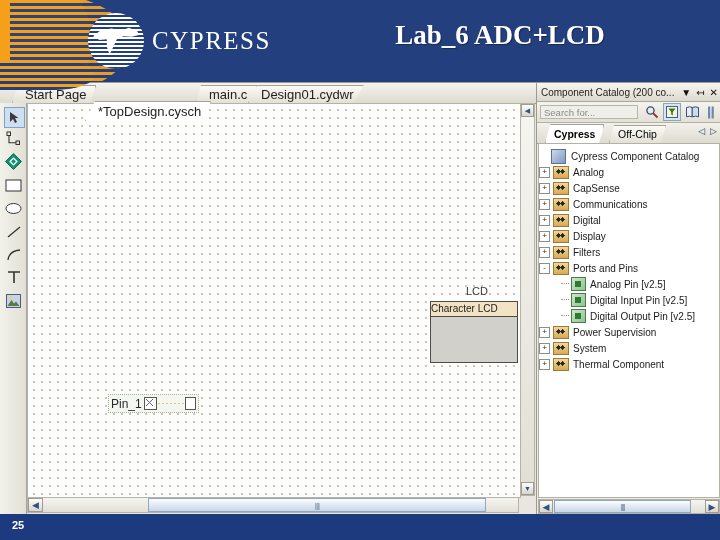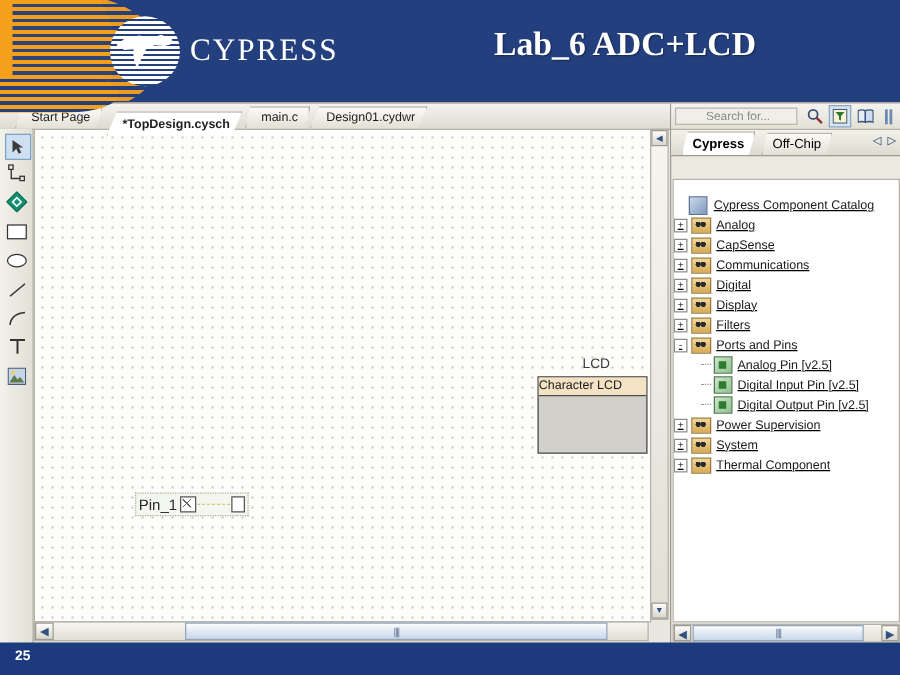--- a/index.html
+++ b/index.html
@@ -118,35 +118,35 @@
     left: 0; top: 0;
     width: 536px; height: 20px;
     background: linear-gradient(to bottom, #f4f3ee, #dedbd0);
     border-bottom: 1px solid #9a9a92;
   }
   .tab {
     position: absolute;
     top: 2px; height: 17px;
     line-height: 17px;
     padding: 0 9px 0 12px;
-    font-size: 10px;
+    font-size: 13px;
     color: #222;
     background: linear-gradient(to bottom, #fbfaf6, #e3e0d5);
     border: 1px solid #a6a49a;
     border-bottom: none;
     border-radius: 0;
     clip-path: polygon(8% 0, 100% 0, 92% 100%, 0% 100%);
     white-space: nowrap;
     text-align: center;
   }
   .tab.active {
     background: #ffffff;
-    font-weight: bold;
+    font-weight: normal;
     z-index: 4;
-    top: 6px;
+    top: 18px;
     height: 19px;
     line-height: 19px;
   }
 
   
   .vtoolbar {
     position: absolute;
     left: 0; top: 20px;
     width: 26px; height: 412px;
     background: linear-gradient(to right, #f2f1ea, #e2e0d6);
@@ -304,21 +304,20 @@
     font-size: 10px;
     color: #111;
   }
   .cat-search {
     position: relative;
     height: 20px;
     background: linear-gradient(to bottom, #f4f3ee, #e3e0d5);
     border-bottom: 1px solid #b4b1a7;
     display: flex;
     align-items: center;
-    text-align: center;
   }
   .search-field {
     margin: 2px 0 2px 3px;
     width: 98px; height: 14px;
     background: #efeee9;
     border: 1px solid #b9b6ac;
     font-size: 9.5px;
     color: #8a8a84;
     line-height: 14px;
     padding-left: 3px;
@@ -370,22 +369,21 @@
   }
 
   .tree {
     position: absolute;
     left: 1px; top: 60px;
     width: 182px; height: 355px;
     background: #ffffff;
     border: 1px solid #b4b1a7;
     box-sizing: border-box;
     overflow: hidden;
-    padding-top: 12px;
-    text-decoration: underline;
+    padding-top: 4px;
   }
   .trow {
     display: flex;
     align-items: center;
     height: 16px;
     font-size: 10px;
     color: #1a1a1a;
     white-space: nowrap;
   }
   .tplus {
@@ -595,20 +593,28 @@
       <div class="sb-btn" style="left:0;top:0;width:13px;height:13px;font-size:7px;">
         <span>◀</span>
       </div>
       <div class="sb-btn" style="left:0;bottom:0;width:13px;height:13px;font-size:7px;">
         <span>▼</span>
       </div>
     </div>
 
     <div class="catalog">
 
+      <div class="cat-title">
+        <span>Component Catalog (200 co...</span>
+        <span class="cat-title-icons">
+          <span>▼</span>
+          <span>↤</span>
+          <span>✕</span>
+        </span>
+      </div>
 
       <div class="cat-search">
         <div class="search-field">Search for...</div>
         <div class="search-icons">
           <div class="sicon">
             <svg width="14" height="14" viewBox="0 0 14 14">
               <circle cx="5.5" cy="5.5" r="3.6" fill="none" stroke="#35507a" stroke-width="1.4"></circle>
               <line x1="8.3" y1="8.3" x2="12.5" y2="12.5" stroke="#8a3030" stroke-width="1.8"></line>
             </svg>
           </div>

